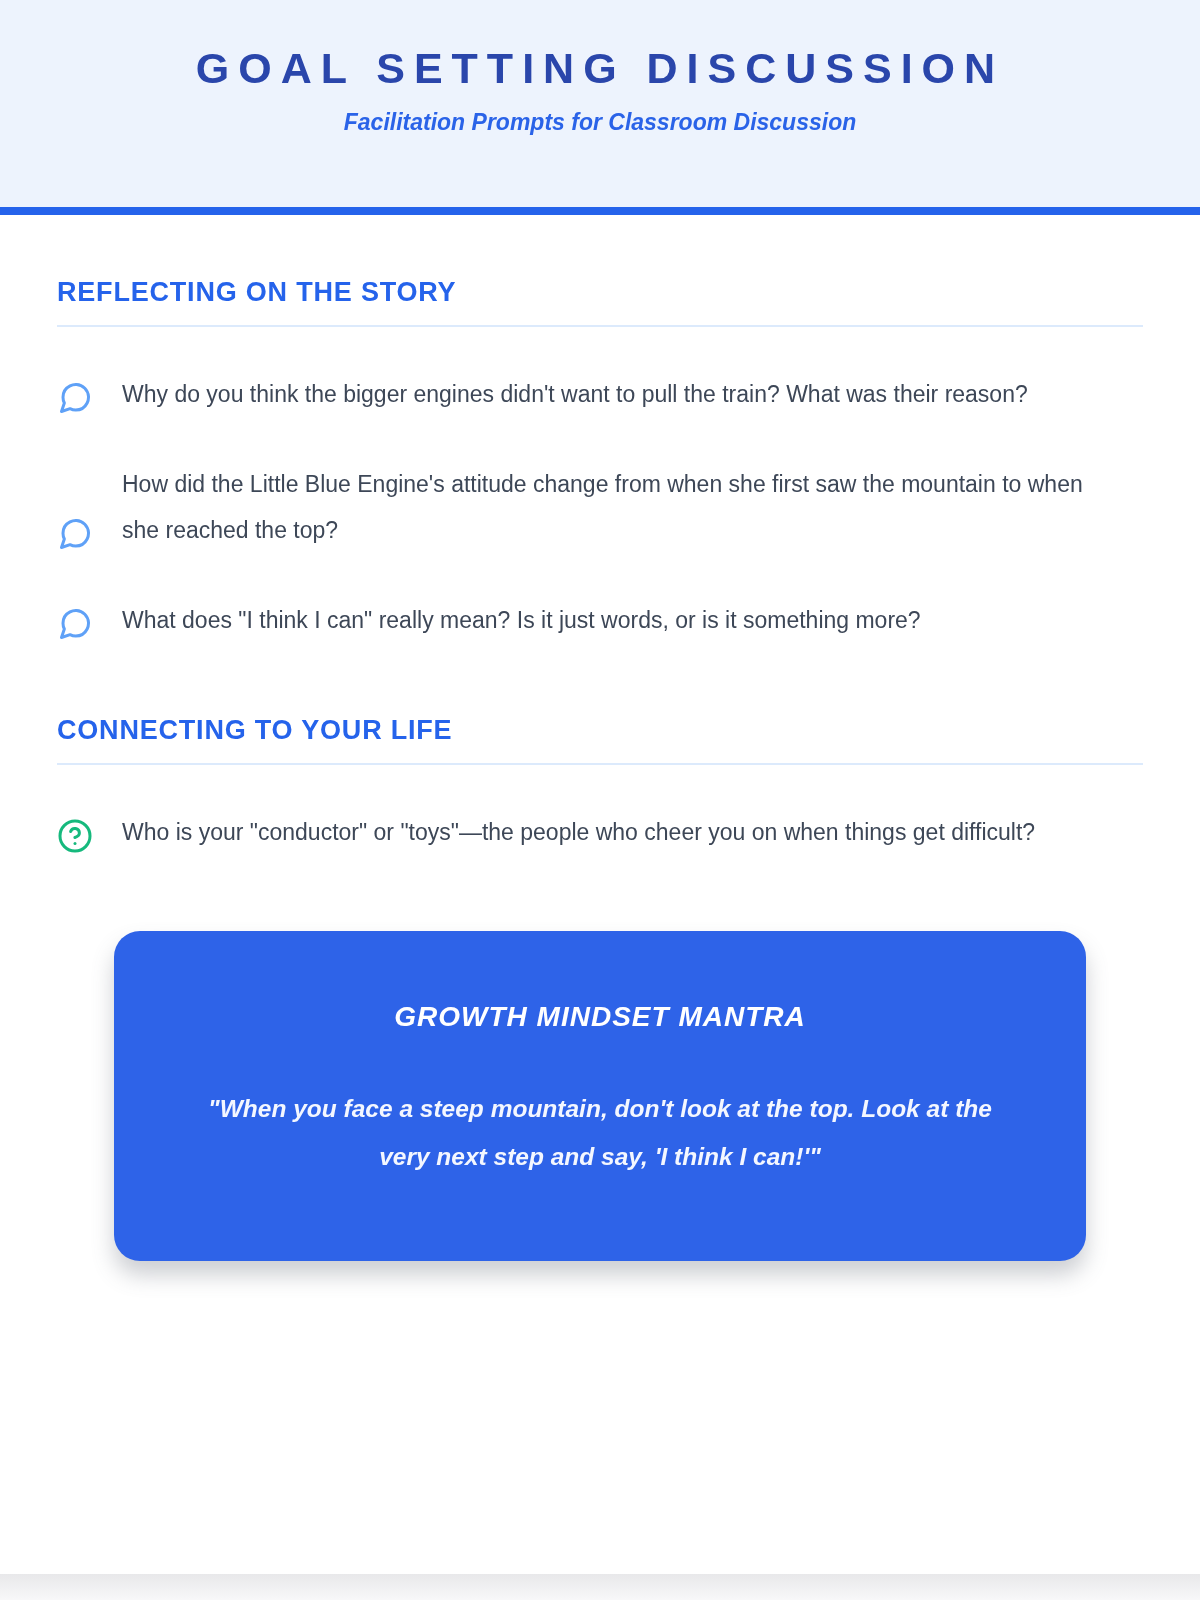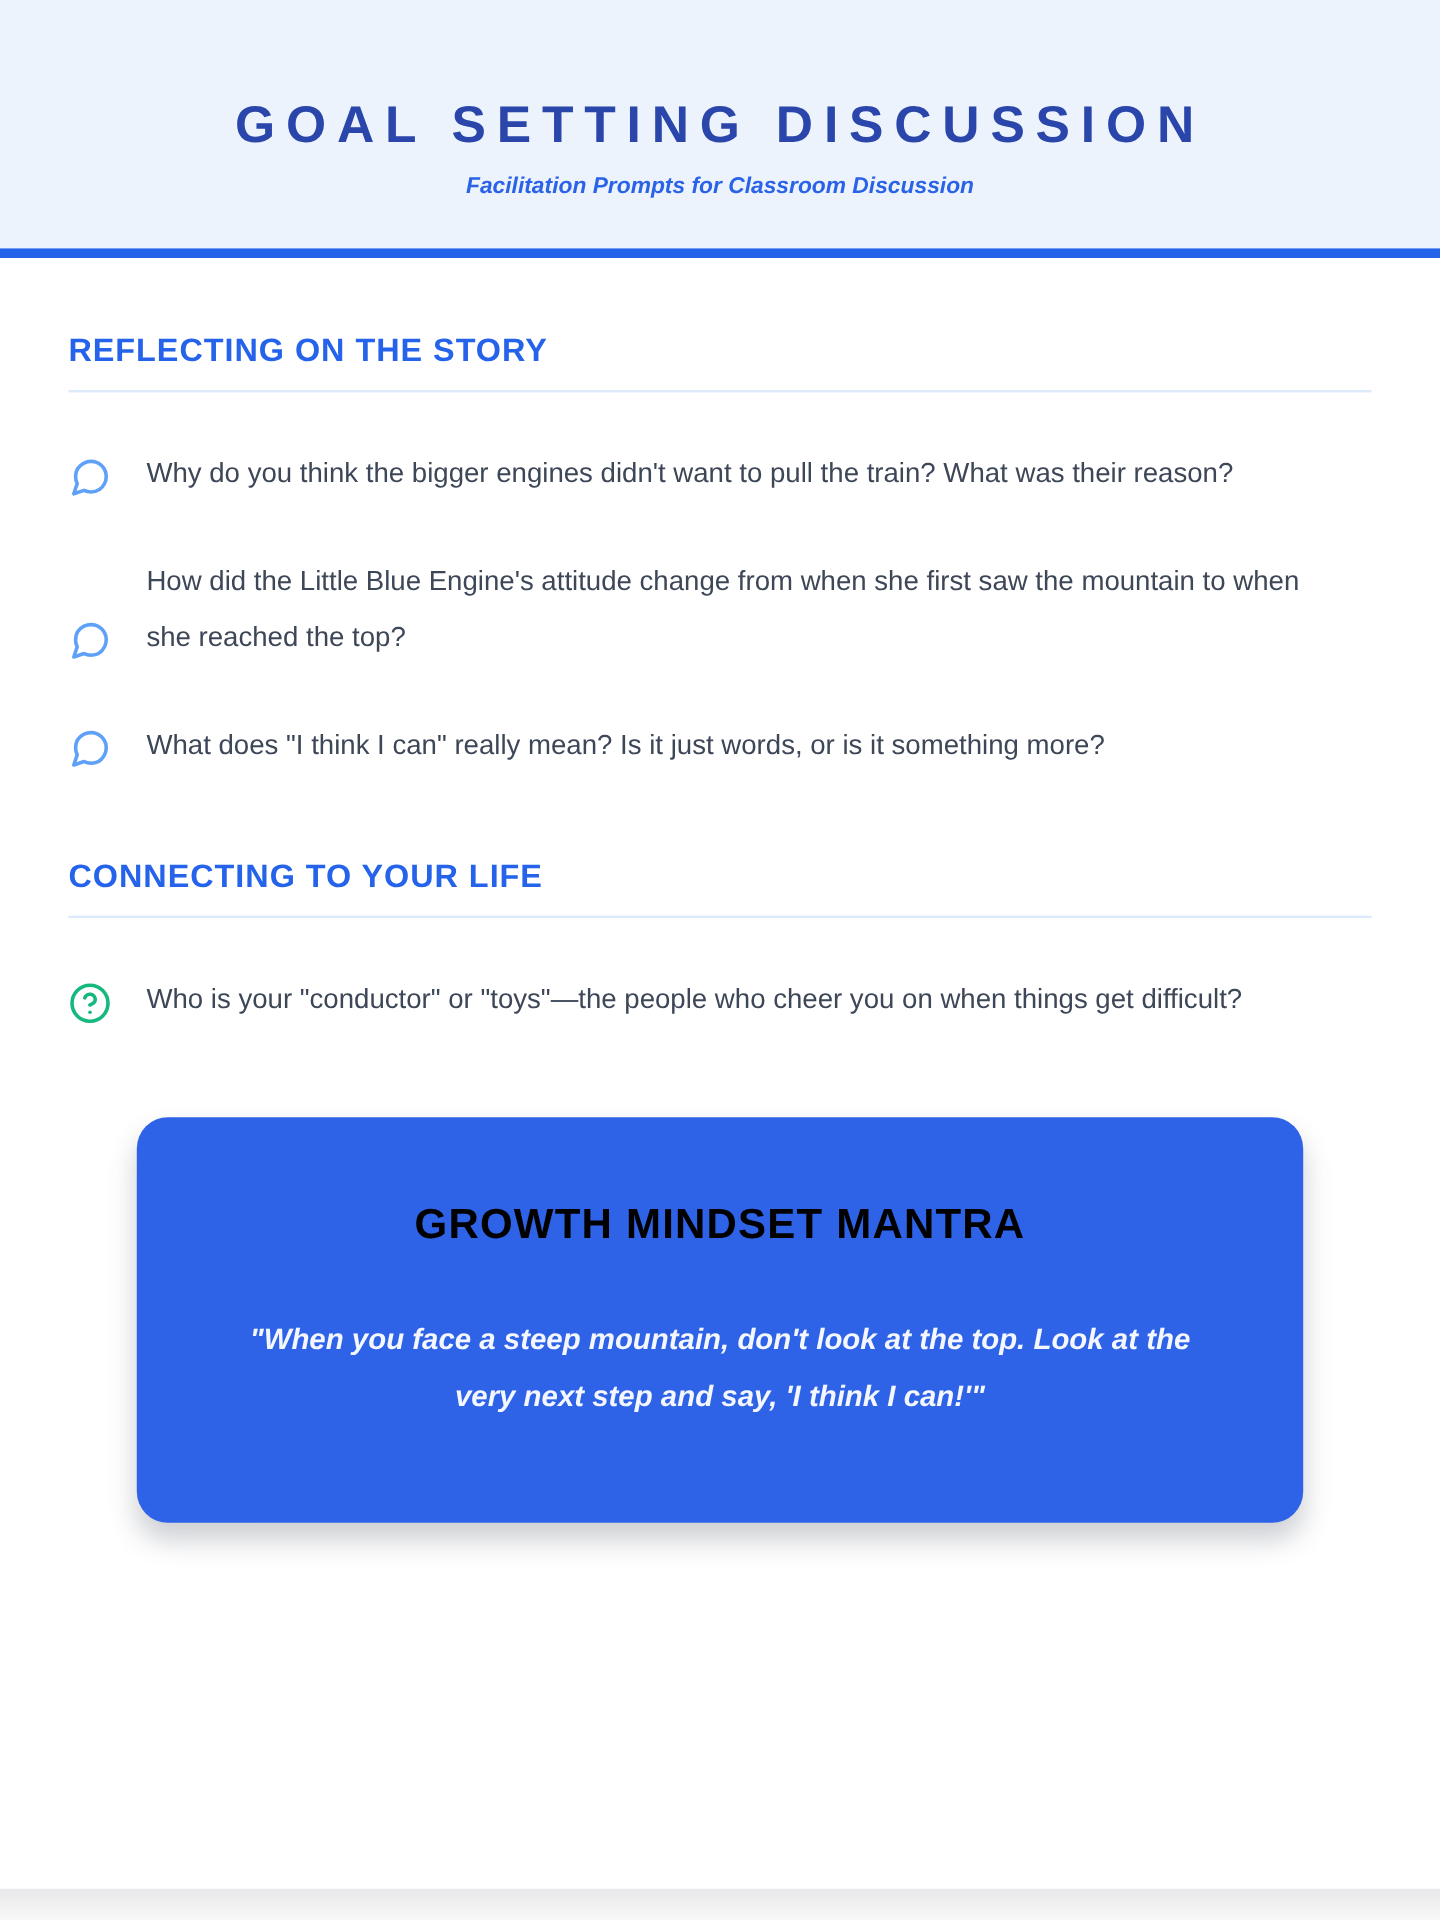--- a/index.html
+++ b/index.html
@@ -9,33 +9,33 @@
     position: relative;
     background: #ffffff;
     font-family: "Liberation Sans", "DejaVu Sans", sans-serif;
     overflow: hidden;
   }
 
   
   .header {
     background: #edf3fd;
     text-align: center;
-    padding: 80px 40px 0 40px;
+    padding: 44px 40px 0 40px;
     height: 207px;
   }
   .header h1 {
     color: #2a46ab;
     font-size: 43px;
     font-weight: bold;
     letter-spacing: 9px;
   }
   .header .subtitle {
     margin-top: 16px;
     color: #2a63e8;
-    font-size: 19px;
+    font-size: 23px;
     font-style: italic;
     font-weight: bold;
   }
   .header-bar {
     height: 8px;
     background: #2563eb;
   }
 
   
   .content { padding: 0 57px; margin-top: 11px; }
@@ -74,23 +74,24 @@
   
   .mantra {
     margin: 76px 57px 0 57px;
     background: #2e63e8;
     border-radius: 26px;
     text-align: center;
     padding: 70px 70px 80px 70px;
     box-shadow: 0 14px 22px rgba(90, 95, 110, 0.30);
   }
   .mantra-title {
-    color: #000000;
-    font-size: 35px;
+    color: #ffffff;
+    font-size: 28px;
     font-weight: bold;
+    font-style: italic;
     letter-spacing: 1px;
   }
   .mantra-quote {
     margin: 52px auto 0 auto;
     max-width: 935px;
     color: #f4f7ff;
     font-size: 24.5px;
     line-height: 48px;
     font-weight: bold;
     font-style: italic;

